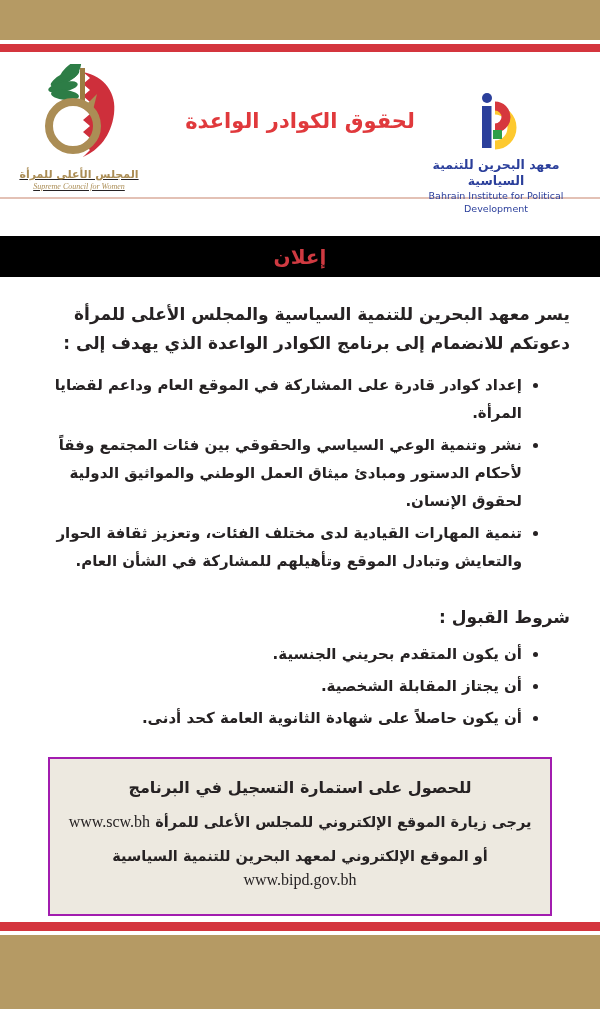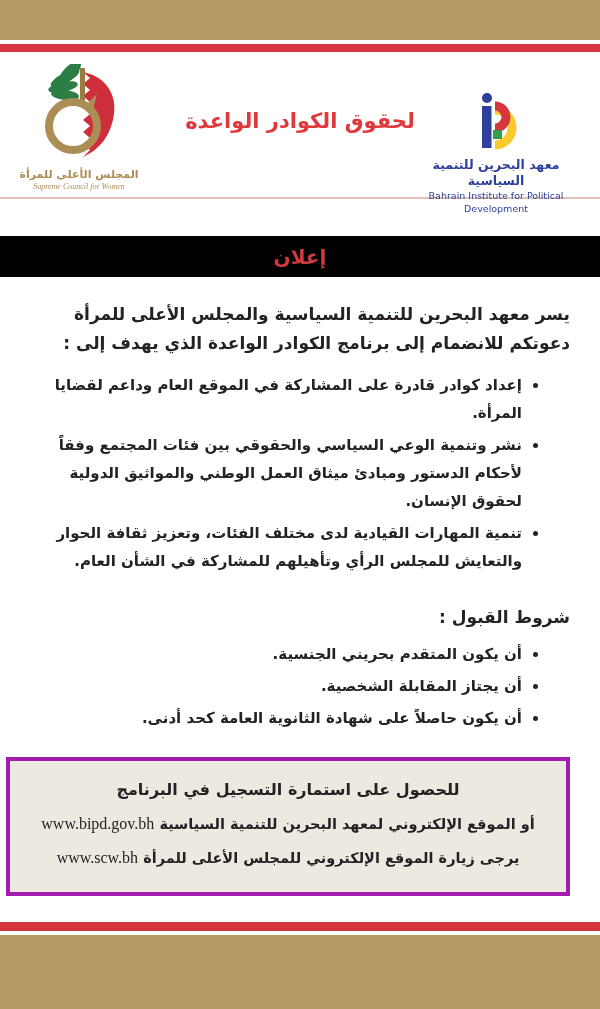--- a/index.html
+++ b/index.html
@@ -12,21 +12,21 @@
     overflow:hidden;
     font-family:"DejaVu Sans", sans-serif;
     color:#262223;
   }
   
   .stripe-tan-top   { height:40px; background:#b59a64; }
   .stripe-gap       { height:4px;  background:#ffffff; }
   .stripe-red       { height:8px;  background:#d4353e; }
   
   .header { position:relative; height:145px; background:#ffffff; }
-  .scw-logo { position:absolute; left:18px; top:12px; width:122px; text-align:center; }
+  .scw-logo { position:absolute; left:18px; top:12px; width:122px; text-align:center;text-decoration:underline; }
   .scw-arabic  { color:#ab8d55; font-size:11px; font-weight:bold; line-height:13px; letter-spacing:-0.5px; }
   .scw-english { color:#ab8d55; font-size:8px; font-style:italic; font-family:"Liberation Serif", serif; line-height:11px; }
   .header-center { position:absolute; left:50%; top:56px; transform:translateX(-50%); width:330px; text-align:center; }
   .program-title    { color:#e0393c; font-size:21px; font-weight:bold; line-height:26px; }
   .program-subtitle { color:#2b2626; font-size:17px; font-weight:bold; line-height:24px; margin-top:7px; }
   .bipd-logo { position:absolute; right:12px; top:40px; width:184px; text-align:center; }
   .bipd-arabic  { color:#2b3f9b; font-size:12.5px; font-weight:bold; line-height:16px; margin-top:3px; }
   .bipd-english { color:#2b3f9b; font-size:9.5px; line-height:13px; }
   .header-divider { border:none; border-top:2px solid #e3c1b5; }
   
@@ -36,22 +36,22 @@
   }
   .banner-title { color:#cf3a41; font-size:20px; font-weight:bold; }
   
   .content { direction:rtl; text-align:right; padding:0 30px; }
   .intro { font-size:17px; font-weight:bold; line-height:29px; margin-top:23px; }
   ul.bullets { list-style:disc; padding-right:48px; margin-top:13px; }
   ul.bullets li { font-size:15px; font-weight:bold; line-height:28px; margin-bottom:4px; }
   .conditions-heading { font-size:17px; font-weight:bold; margin-top:32px; }
   
   .reg-box {
-    width:564px; margin:25px auto 0;
-    border:4px solid #a21caf; background:#ede9e0;
+    width:504px; margin:25px auto 0;
+    border:2px solid #a21caf; background:#ede9e0;
     text-align:center; padding:17px 12px 22px;
   }
   .reg-heading { font-size:16px; font-weight:bold; line-height:24px; }
   .reg-line { font-size:14.5px; font-weight:bold; line-height:24px; margin-top:10px; }
   .url { direction:ltr; unicode-bidi:embed; font-family:"Liberation Serif", serif; font-weight:normal; font-size:16px; }
   
   .deadline { text-align:center; font-size:15.5px; font-weight:bold; margin-top:37px; line-height:24px; }
   .email { direction:ltr; text-align:center; font-family:"Liberation Serif", serif; font-size:19px; margin-top:5px; }
   
   .footer { position:absolute; left:0; bottom:0; width:100%; }
@@ -117,40 +117,40 @@
     <span class="banner-title">إعلان</span>
   </div>
 
   <div class="content">
 
     <p class="intro">يسر معهد البحرين للتنمية السياسية والمجلس الأعلى للمرأة دعوتكم للانضمام إلى برنامج الكوادر الواعدة الذي يهدف إلى :</p>
 
     <ul class="bullets">
       <li>إعداد كوادر قادرة على المشاركة في الموقع العام وداعم لقضايا المرأة.</li>
       <li>نشر وتنمية الوعي السياسي والحقوقي بين فئات المجتمع وفقاً لأحكام الدستور ومبادئ ميثاق العمل الوطني والمواثيق الدولية لحقوق الإنسان.</li>
-      <li>تنمية المهارات القيادية لدى مختلف الفئات، وتعزيز ثقافة الحوار والتعايش للمجلس الرأي وتأهيلهم للمشاركة في الشأن العام.</li>
+      <li>تنمية المهارات القيادية لدى مختلف الفئات، وتعزيز ثقافة الحوار والتعايش وتبادل الموقع وتأهيلهم للمشاركة في الشأن العام.</li>
     </ul>
 
     <div class="conditions-heading">شروط القبول :</div>
 
     <ul class="bullets">
       <li>أن يكون المتقدم بحريني الجنسية.</li>
       <li>أن يجتاز المقابلة الشخصية.</li>
       <li>أن يكون حاصلاً على شهادة الثانوية العامة كحد أدنى.</li>
     </ul>
 
     <div class="reg-box">
       <div class="reg-heading">للحصول على استمارة التسجيل في البرنامج</div>
       <div class="reg-line">
+        <span>يرجى زيارة الموقع الإلكتروني للمجلس الأعلى للمرأة</span>
+        <span class="url">www.scw.bh</span>
+      </div>
+      <div class="reg-line">
         <span>أو الموقع الإلكتروني لمعهد البحرين للتنمية السياسية</span>
         <span class="url">www.bipd.gov.bh</span>
-      </div>
-      <div class="reg-line">
-        <span>يرجى زيارة الموقع الإلكتروني للمجلس الأعلى للمرأة</span>
-        <span class="url">www.scw.bh</span>
       </div>
     </div>
 
     <p class="deadline">ترسل استمارات التسجيل في موعد أقصاه ٢٤ فبراير ٢٠١٣ على البريد الإلكتروني :</p>
     <div class="email">pepwomen@scw.bh</div>
 
   </div>
 
   <div class="footer">
     <div class="stripe-red-b"></div>

